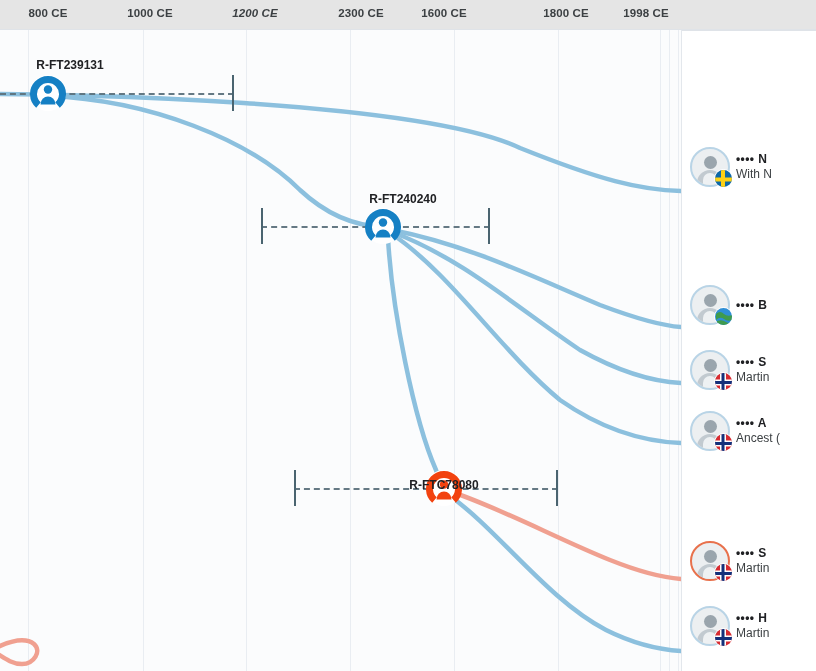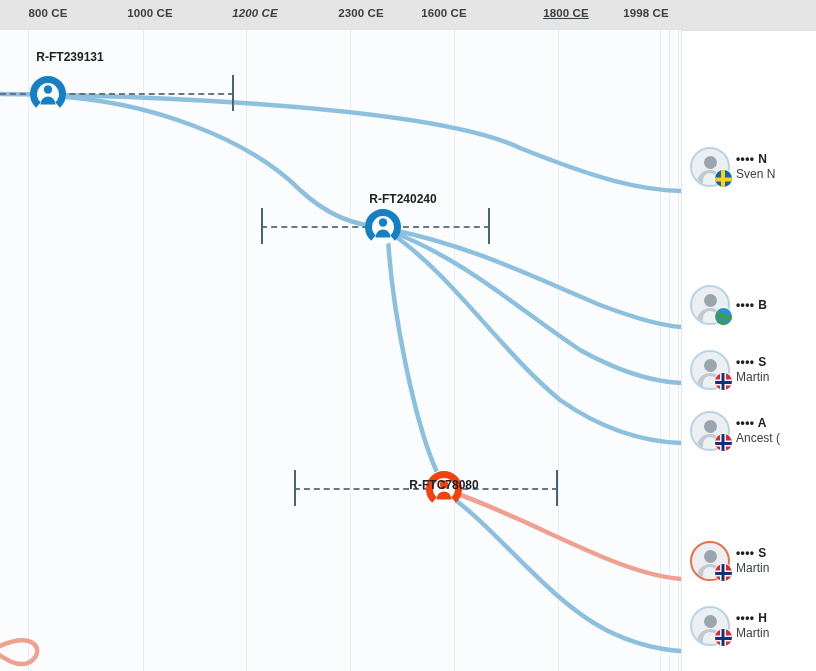--- a/index.html
+++ b/index.html
@@ -187,21 +187,21 @@
 
 <div id="app">
 
   <div id="axis">
     <div class="axis-rule"></div>
   <div class="tick" style="left: 48px;">800 CE</div>
       <div class="tick" style="left: 150px; text-align: right;">1000 CE</div>
       <div class="tick" style="left: 255px; font-style: italic;">1200 CE</div>
       <div class="tick" style="left: 361px;">2300 CE</div>
       <div class="tick" style="left: 444px;">1600 CE</div>
-      <div class="tick" style="left: 566px; text-decoration: underline;">1800 CE</div>
+      <div class="tick" style="left: 566px;">1800 CE</div>
       <div class="tick" style="left: 646px;">1998 CE</div>
     </div>
 
   <div id="plot">
     <div class="gridline" style="left: 28px;"></div>
       <div class="gridline" style="left: 143px;"></div>
       <div class="gridline" style="left: 246px;"></div>
       <div class="gridline" style="left: 350px;"></div>
       <div class="gridline" style="left: 454px;"></div>
       <div class="gridline" style="left: 558px;"></div>
@@ -221,21 +221,21 @@
       </svg>
   <div class="ci" style="left: 0px; width: 234px; top: 63px;">
         <div class="bar"></div>
         <div class="cap right"></div>
       </div>
       <div class="node" style="left: 48px; top: 63px;"><div class="ring"></div><svg width="36" height="36" viewBox="0 0 36 36" style="position: relative;">
           <path d="M 8.5 30 A 14.5 14.5 0 1 1 27.5 30" fill="none" stroke="#1580c4" stroke-width="7" stroke-linecap="butt"></path>
           <circle cx="18" cy="14.5" r="4.2" fill="#1580c4"></circle>
           <path d="M 10.5 29.5 a 7.5 8 0 0 1 15 0 z" fill="#1580c4"></path>
         </svg></div>
-      <div class="node-label" style="left: 70px; top: 20px;">R-FT239131</div>
+      <div class="node-label" style="left: 70px; top: 28px;">R-FT239131</div>
       <div class="ci" style="left: 261px; width: 229px; top: 196px;">
         <div class="bar"></div>
         <div class="cap left"></div>
         <div class="cap right"></div>
       </div>
       <div class="node" style="left: 383px; top: 196px;"><div class="ring"></div><svg width="36" height="36" viewBox="0 0 36 36" style="position: relative;">
           <path d="M 8.5 30 A 14.5 14.5 0 1 1 27.5 30" fill="none" stroke="#1580c4" stroke-width="7" stroke-linecap="butt"></path>
           <circle cx="18" cy="14.5" r="4.2" fill="#1580c4"></circle>
           <path d="M 10.5 29.5 a 7.5 8 0 0 1 15 0 z" fill="#1580c4"></path>
         </svg></div>
@@ -269,21 +269,21 @@
           <div class="flag">
             <svg width="19" height="19" viewBox="0 0 19 19">
               <rect x="0" y="0" width="19" height="19" fill="#0d68a8"></rect>
               <rect x="0" y="7.5" width="19" height="4" fill="#fcd116"></rect>
               <rect x="6" y="0" width="4" height="19" fill="#fcd116"></rect>
             </svg>
           </div>
         </div>
         <div class="match-text">
           <div class="match-name">•••• N</div>
-          <div class="match-sub">Sven N</div>
+          <div class="match-sub">With N</div>
         </div>
       </div>
       <div class="match" style="top: 283px;">
         <div class="avatar">
           <div class="photo">
             <div class="body"></div>
             <div class="shirt"></div>
             <div class="head"></div>
           </div>
           <div class="flag">

